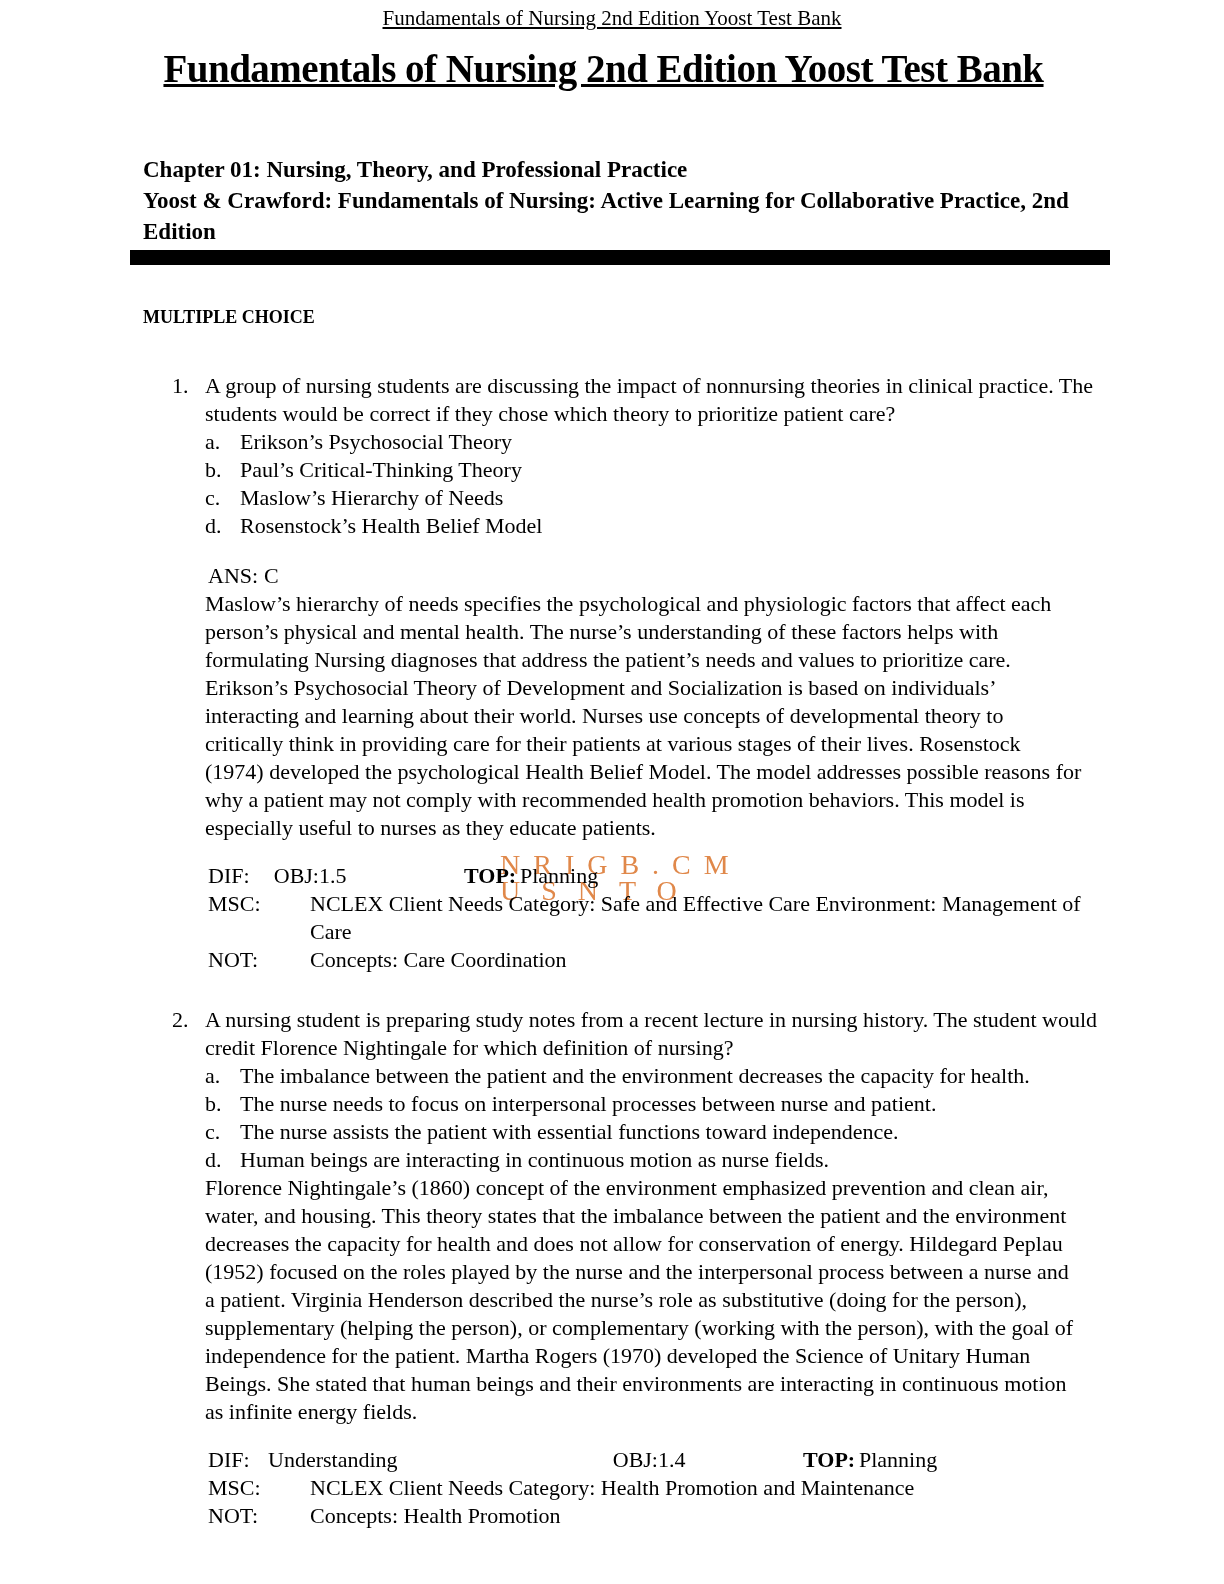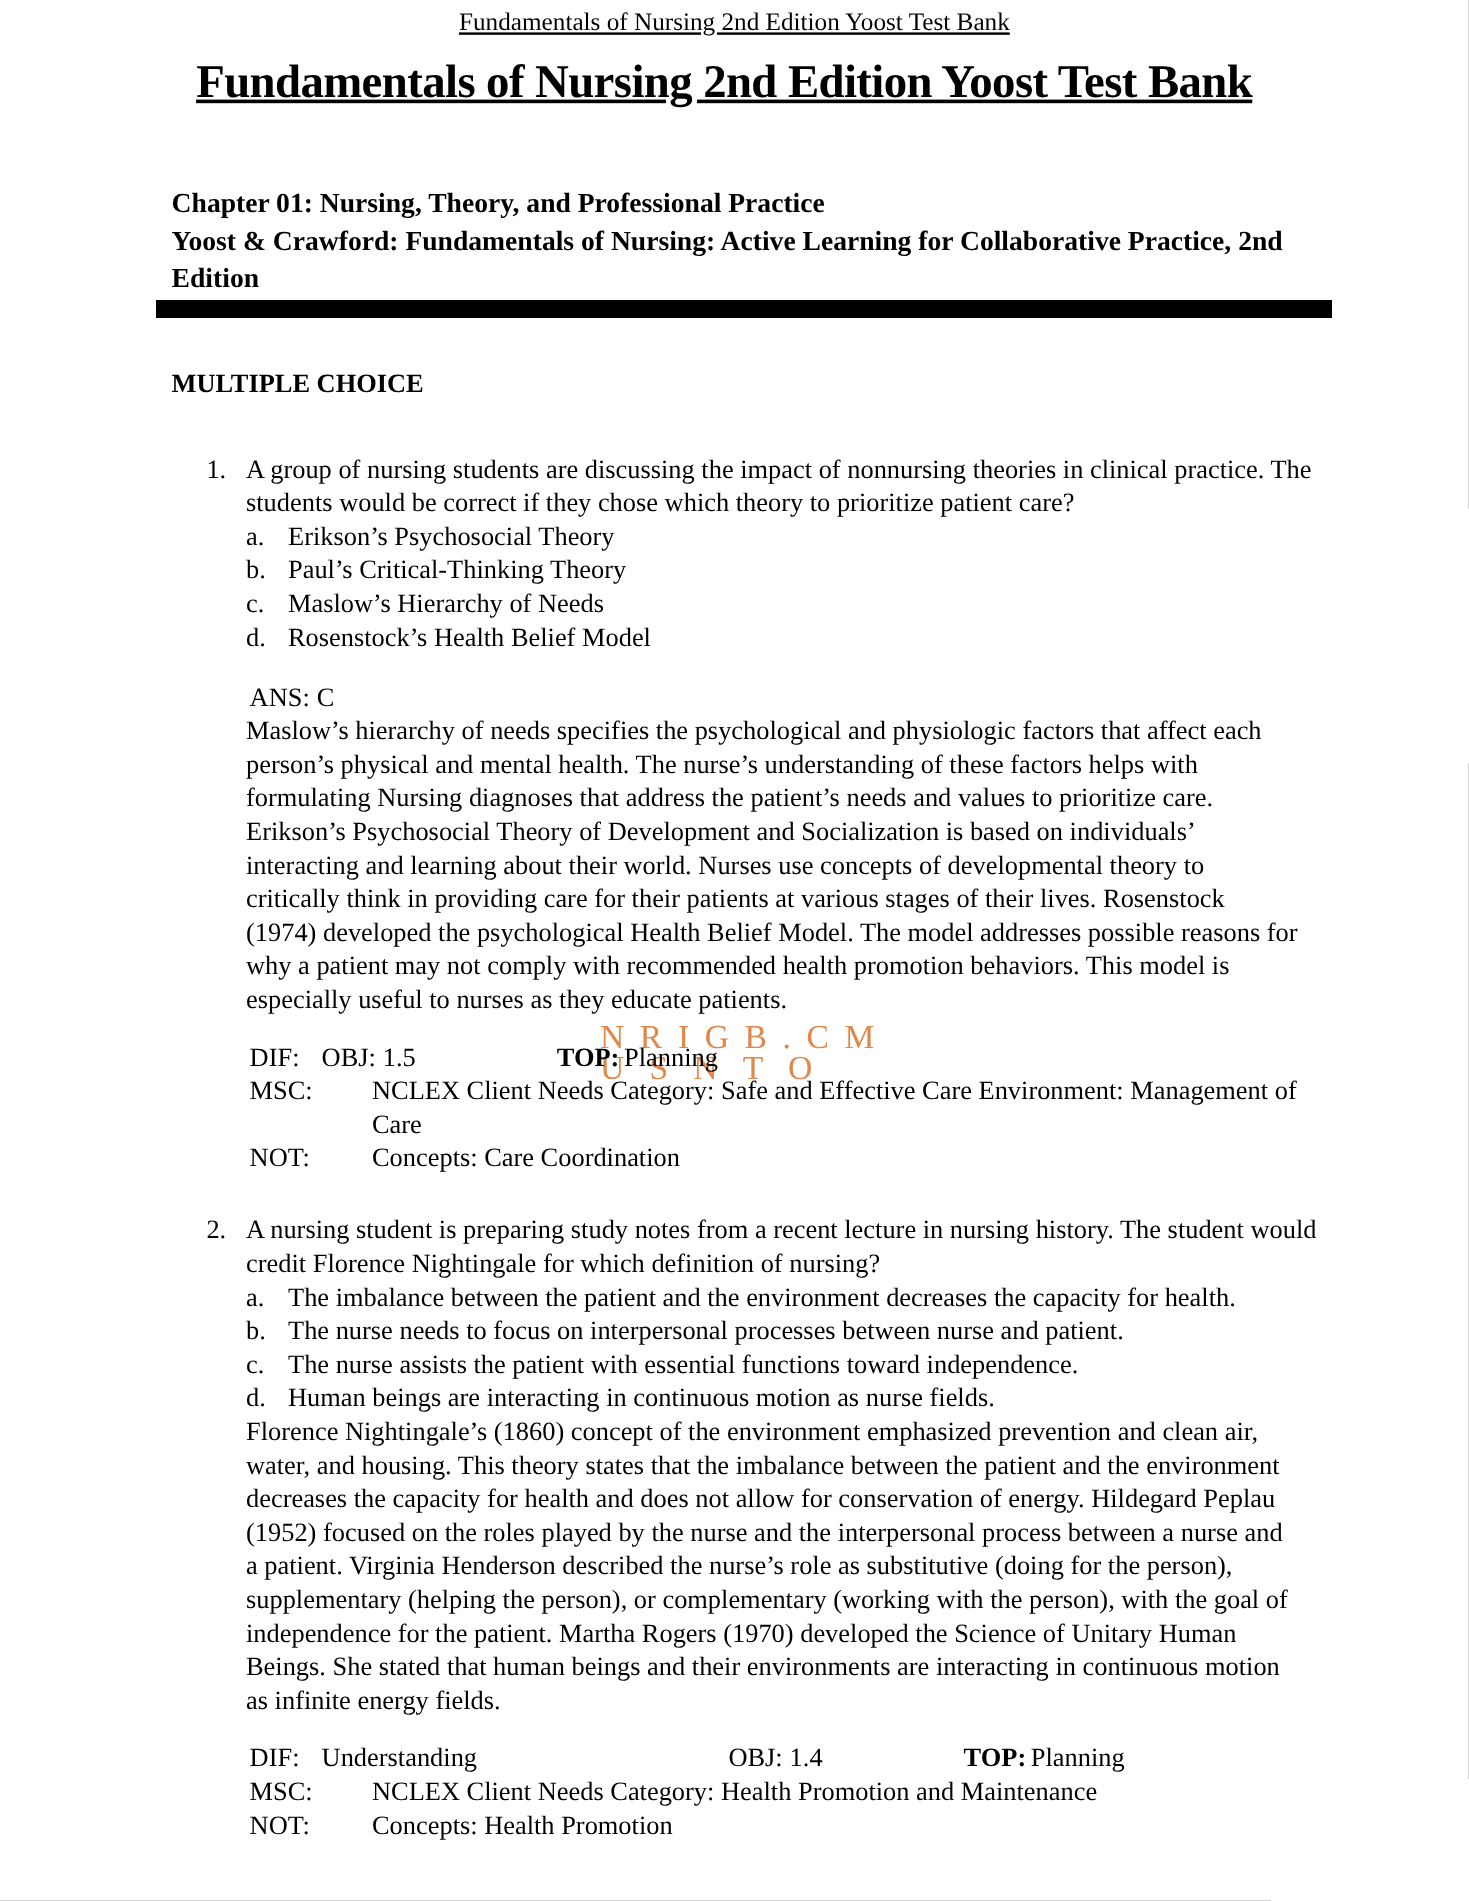--- a/index.html
+++ b/index.html
@@ -43,41 +43,41 @@
   }
   .divider-bar {
     margin-top: 3px;
     margin-left: -13px;
     width: 980px;
     height: 15px;
     background: #000;
   }
   .section-heading {
     margin-top: 42px;
-    font-size: 22px;
+    font-size: 18px;
     font-weight: bold;
   }
   .body-text { font-size: 22px; line-height: 28px; }
 
   .question { margin-top: 44px; }
   .q-row { display: flex; }
   .q-num { margin-left: 29px; width: 33px; flex: none; }
   .q-stem { flex: 1; max-width: 905px; }
   .opt-row { display: flex; margin-left: 62px; }
   .opt-letter { width: 35px; flex: none; }
   .opt-text { flex: 1; max-width: 840px; }
 
   .ans-line { margin-top: 22px; margin-left: 65px; font-family: Liberation Serif, serif; }
   .ans-label { display: inline-block; width: 56px; }
   .rationale { margin-left: 62px; max-width: 878px; }
 
   .meta-row { display: flex; margin-top: 20px; margin-left: 65px; }
   .m-dif-label { width: 60px; flex: none; }
   .m-dif-val   { width: 339px; flex: none; }
-  .m-obj-label { width: 51px; flex: none; }
+  .m-obj-label { width: 51px; flex: none; text-align: right; }
   .m-obj-val   { width: 145px; flex: none; }
   .m-top-label { width: 56px; flex: none; font-weight: bold; }
   .meta-line { display: flex; margin-left: 65px; }
   .m-label { width: 60px; flex: none; }
   .m-val { flex: 1; margin-left: 42px; }
 
   .watermark {
     position: absolute;
     z-index: 0;
     color: #e0884a;

